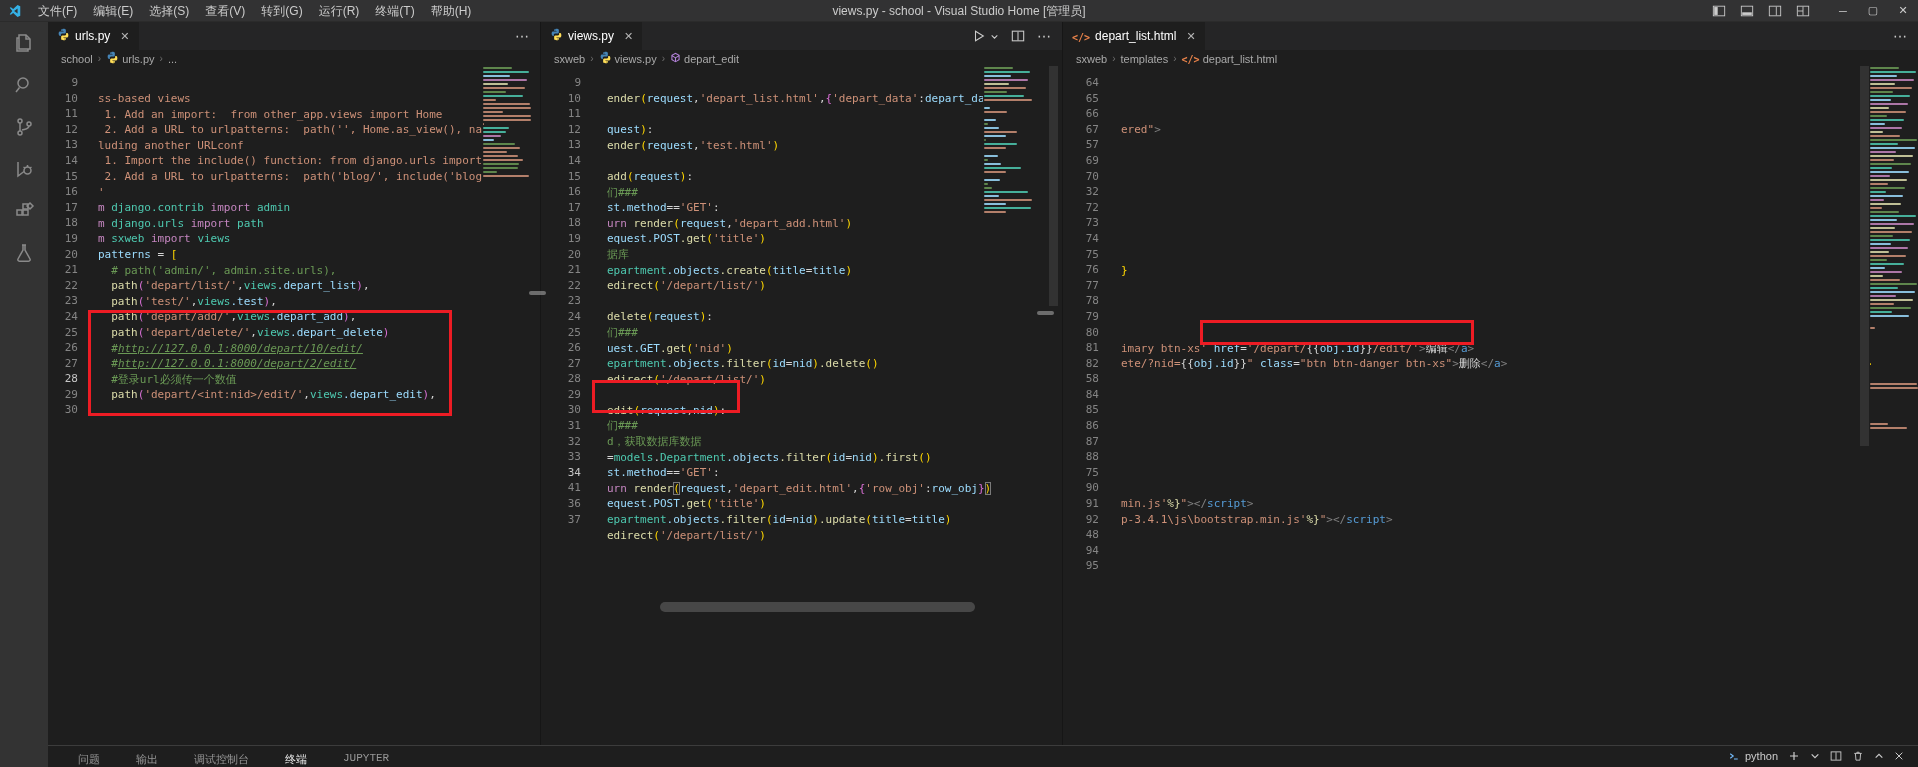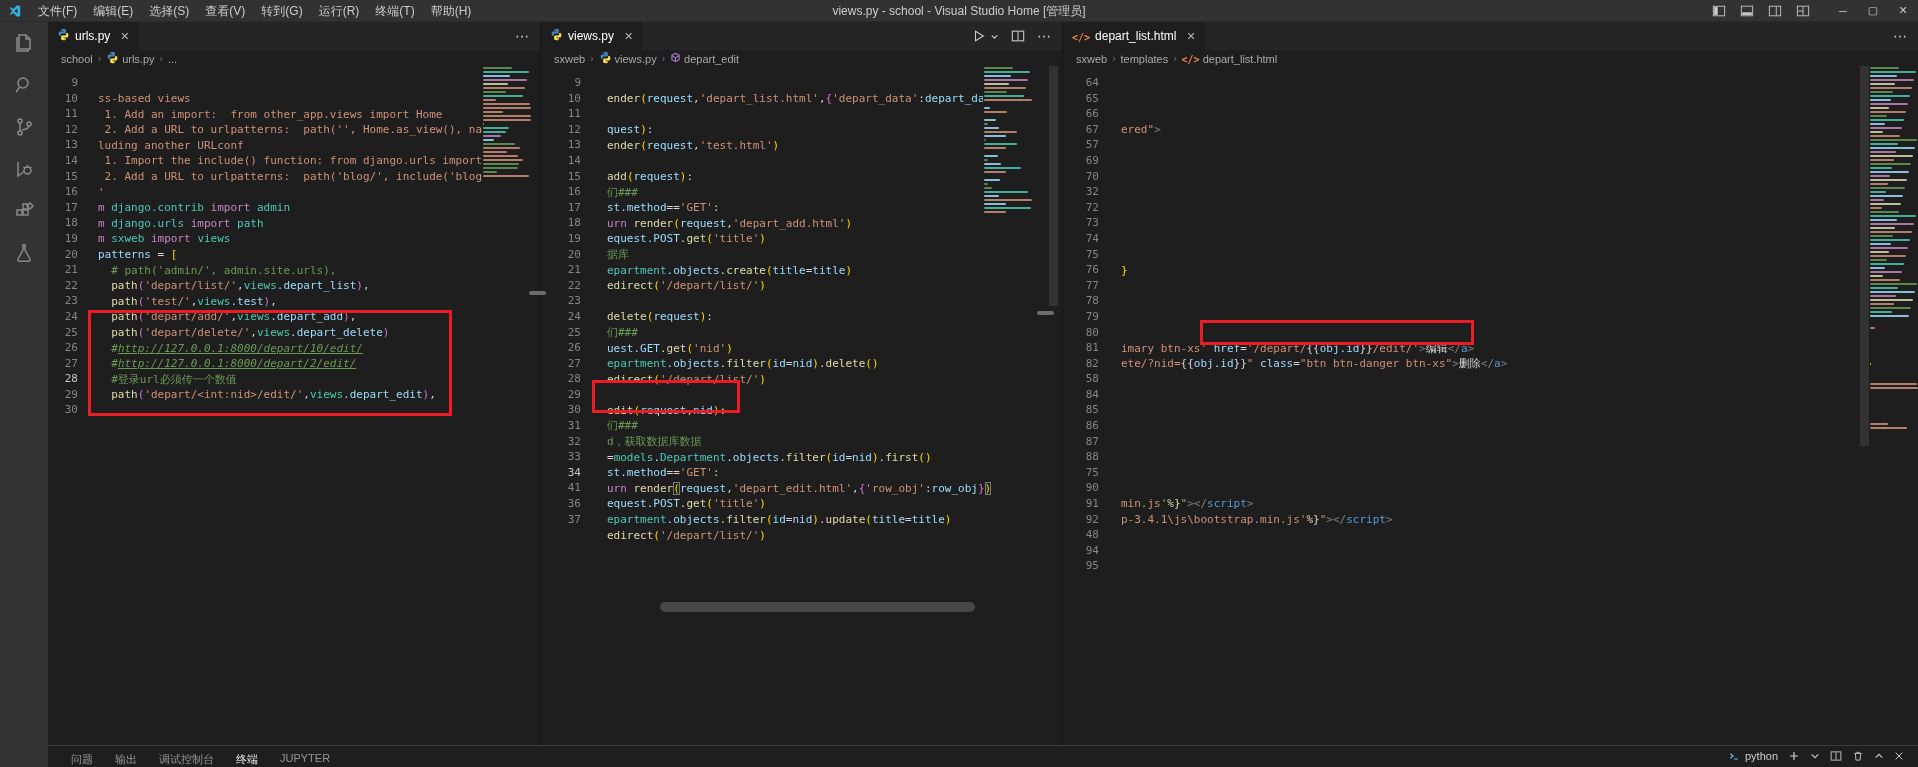--- a/index.html
+++ b/index.html
@@ -69,21 +69,21 @@
   .vthumb { position:absolute; width:9px; background:rgba(121,121,121,.22); z-index:6; }
   .vthumb.mid { left:1001px; top:44px; height:240px; }
   .vthumb.right { left:1812px; top:44px; height:380px; }
   .dash { position:absolute; width:17px; height:4px; background:rgba(175,175,175,.55); border-radius:2px; z-index:7; }
   .dash.d1 { left:481px; top:269px; }
   .dash.d2 { left:989px; top:289px; }
 
   
   .panel { position:absolute; left:48px; bottom:0; width:1870px; height:22px; background:#1e1e1e; border-top:1px solid #3c3c3c; display:flex; align-items:flex-start; z-index:25; }
   .panel-tabs { display:flex; padding-left:12px; }
-  .panel-tab { font-size:11px; color:#969696; margin:0 11px; padding-top:6px; height:22px; white-space:nowrap; }
+  .panel-tab { font-size:11px; color:#969696; margin:0 18px; padding-top:6px; height:22px; white-space:nowrap;font-family:Liberation Mono, monospace; }
   .panel-tab.active { color:#e7e7e7; border-bottom:1px solid #e7e7e7; }
   .panel-right { margin-left:auto; display:flex; align-items:center; gap:10px; padding:4px 14px 0 0; color:#cccccc; }
   .terminal-profile { display:flex; align-items:center; gap:5px; font-size:11px; color:#cccccc; }
 
   
   .annotation { position:absolute; border:3px solid #ed1c24; z-index:50; pointer-events:none; }
 
   .icon-html { color:#e8824a; font-weight:bold; font-size:10px; font-family:"DejaVu Sans Mono", monospace; }
 </style>
 </head>

